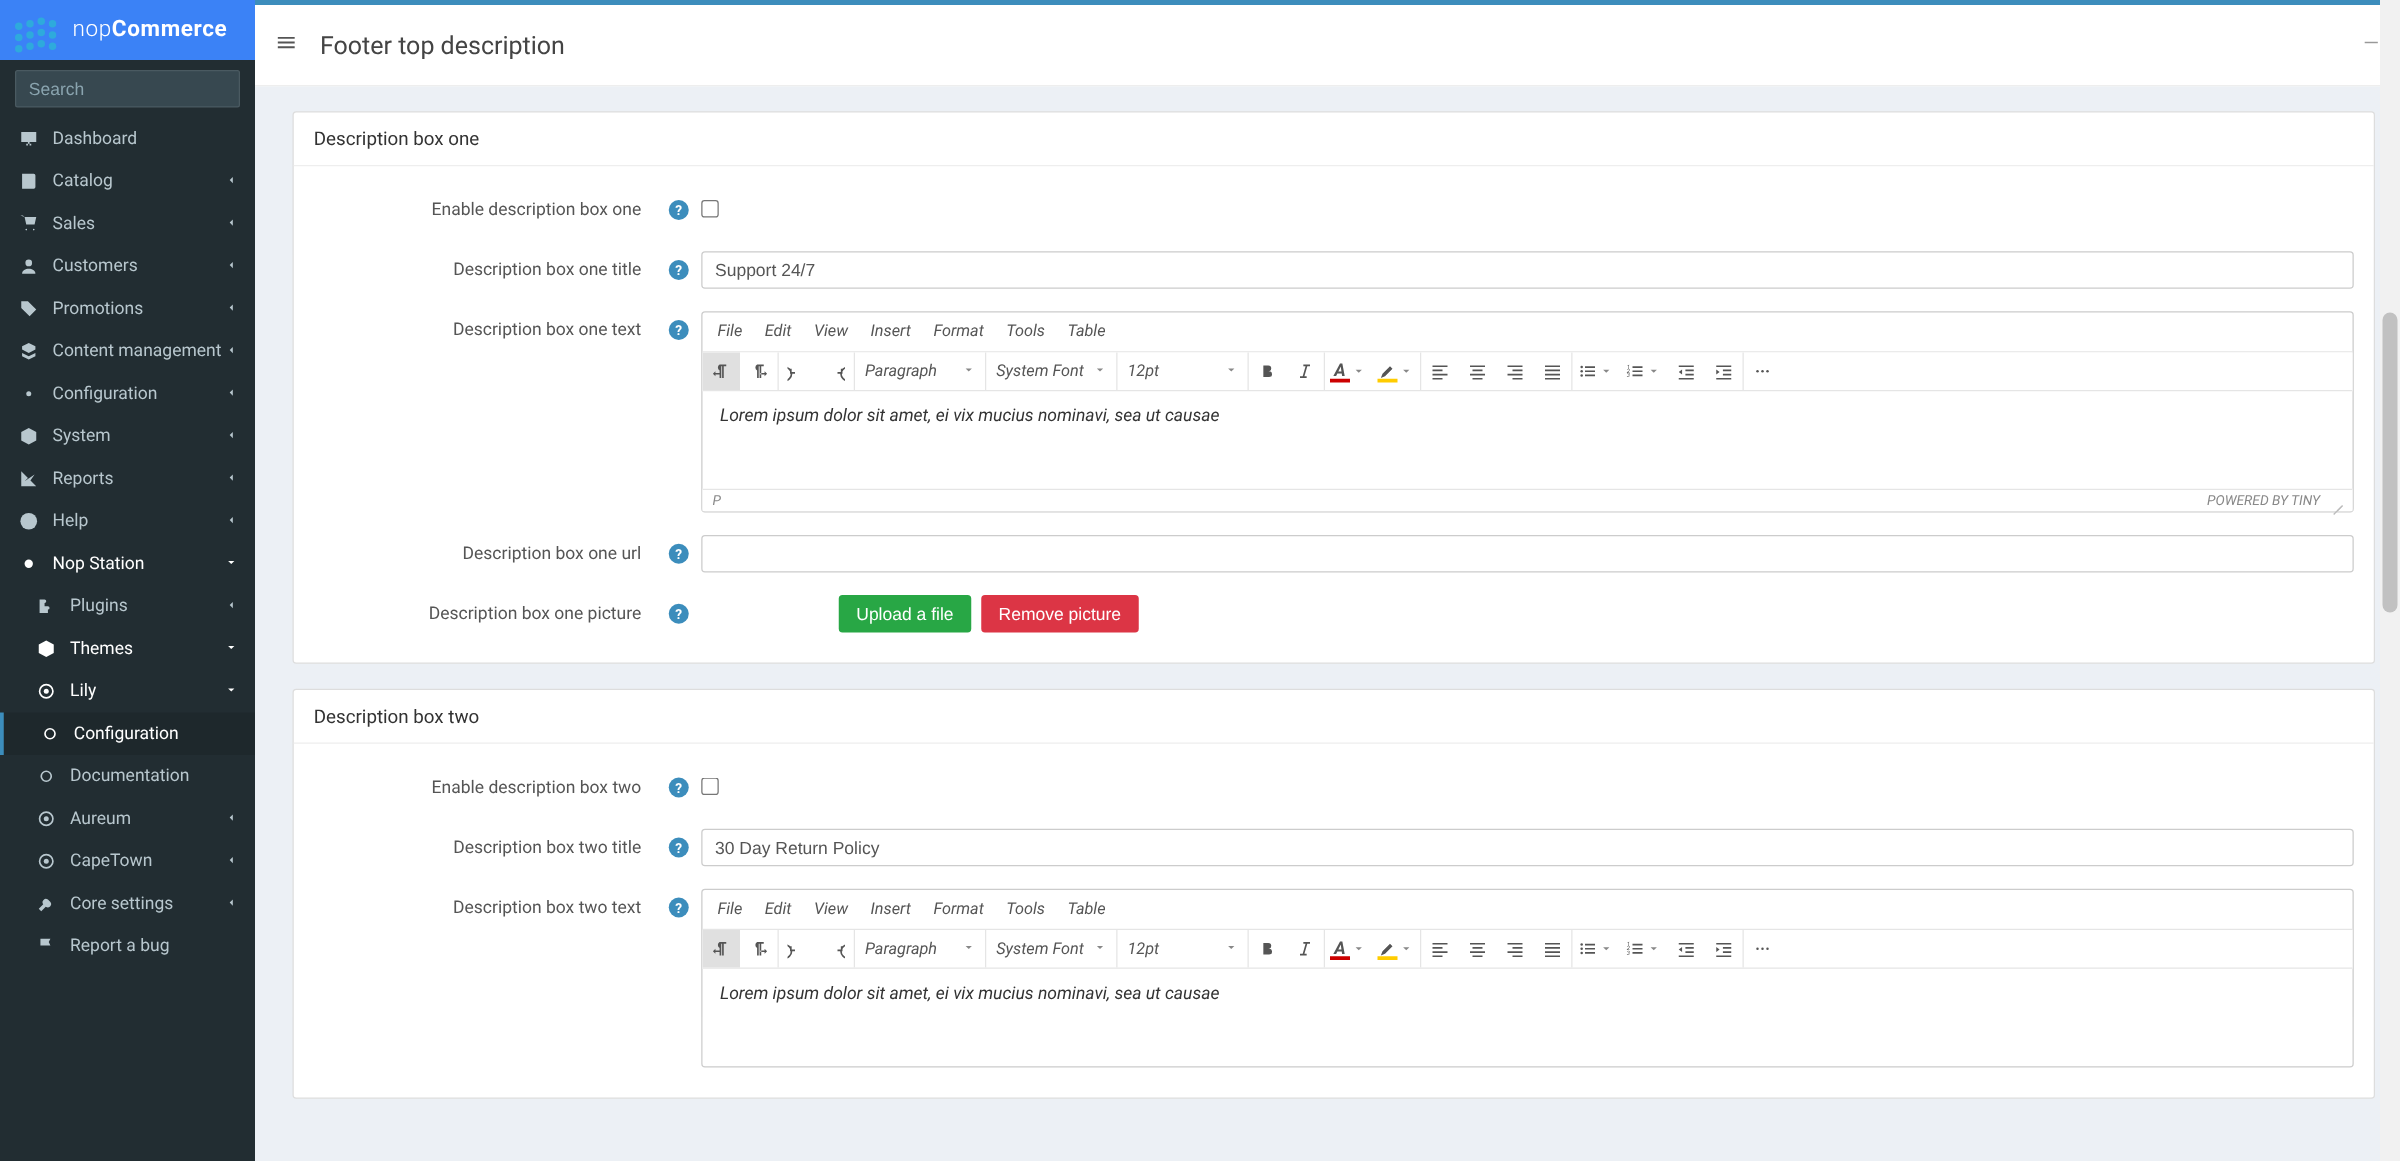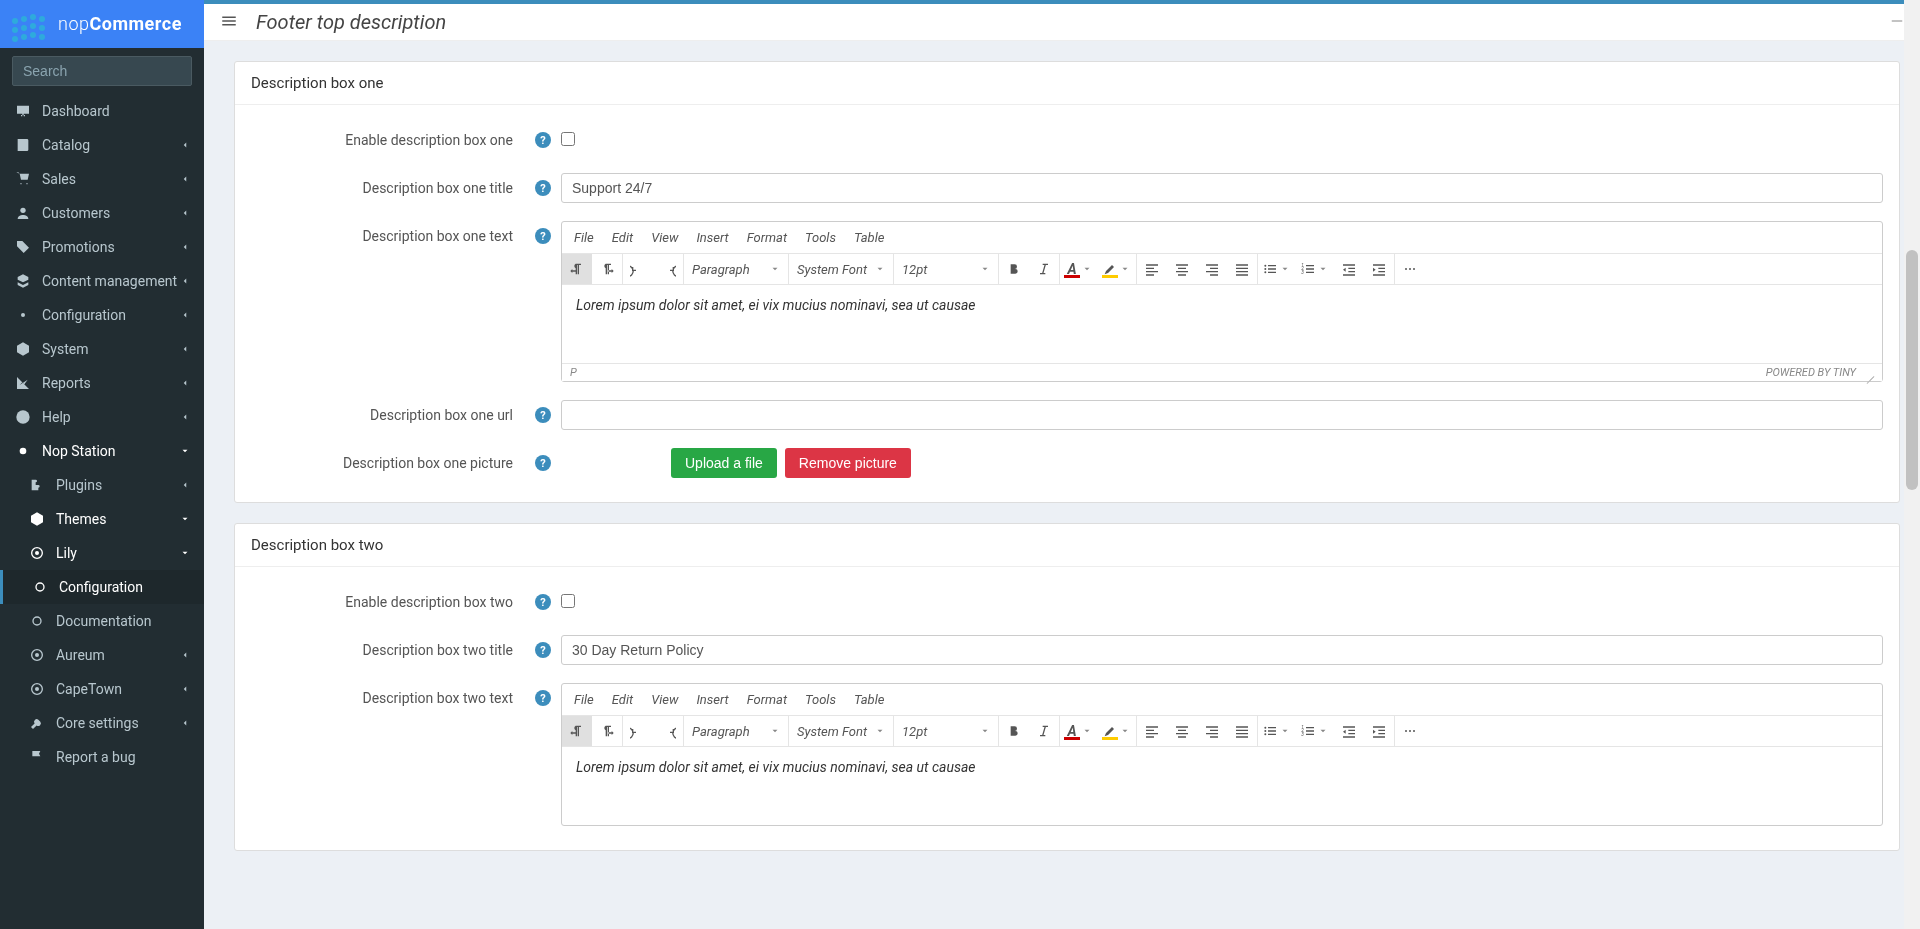--- a/index.html
+++ b/index.html
@@ -73,24 +73,23 @@
 
 
 .main { flex: 1; display: flex; flex-direction: column; background: #ecf0f5; }
 .topbar {
   height: 4px;
   background: #3c8dbc;
 }
 .header {
   background: #fff;
   border-bottom: 1px solid #eee;
-  padding: 6px 16px;
+  padding: 20px 16px;
   display: flex;
   align-items: center;
-  font-style: italic;
 }
 .hamb { width: 24px; margin-right: 12px; cursor: pointer; }
 .hamb svg { width: 18px; height: 18px; fill: #555; }
 .page-title { font-size: 20px; color: #444; font-weight: 400; }
 .header .coll { margin-left: auto; cursor: pointer; }
 .header .coll svg { width: 14px; height: 14px; fill: #999; }
 
 .content { flex: 1; overflow-y: auto; padding: 20px 20px 20px 30px; position: relative; }
 
 .card {

